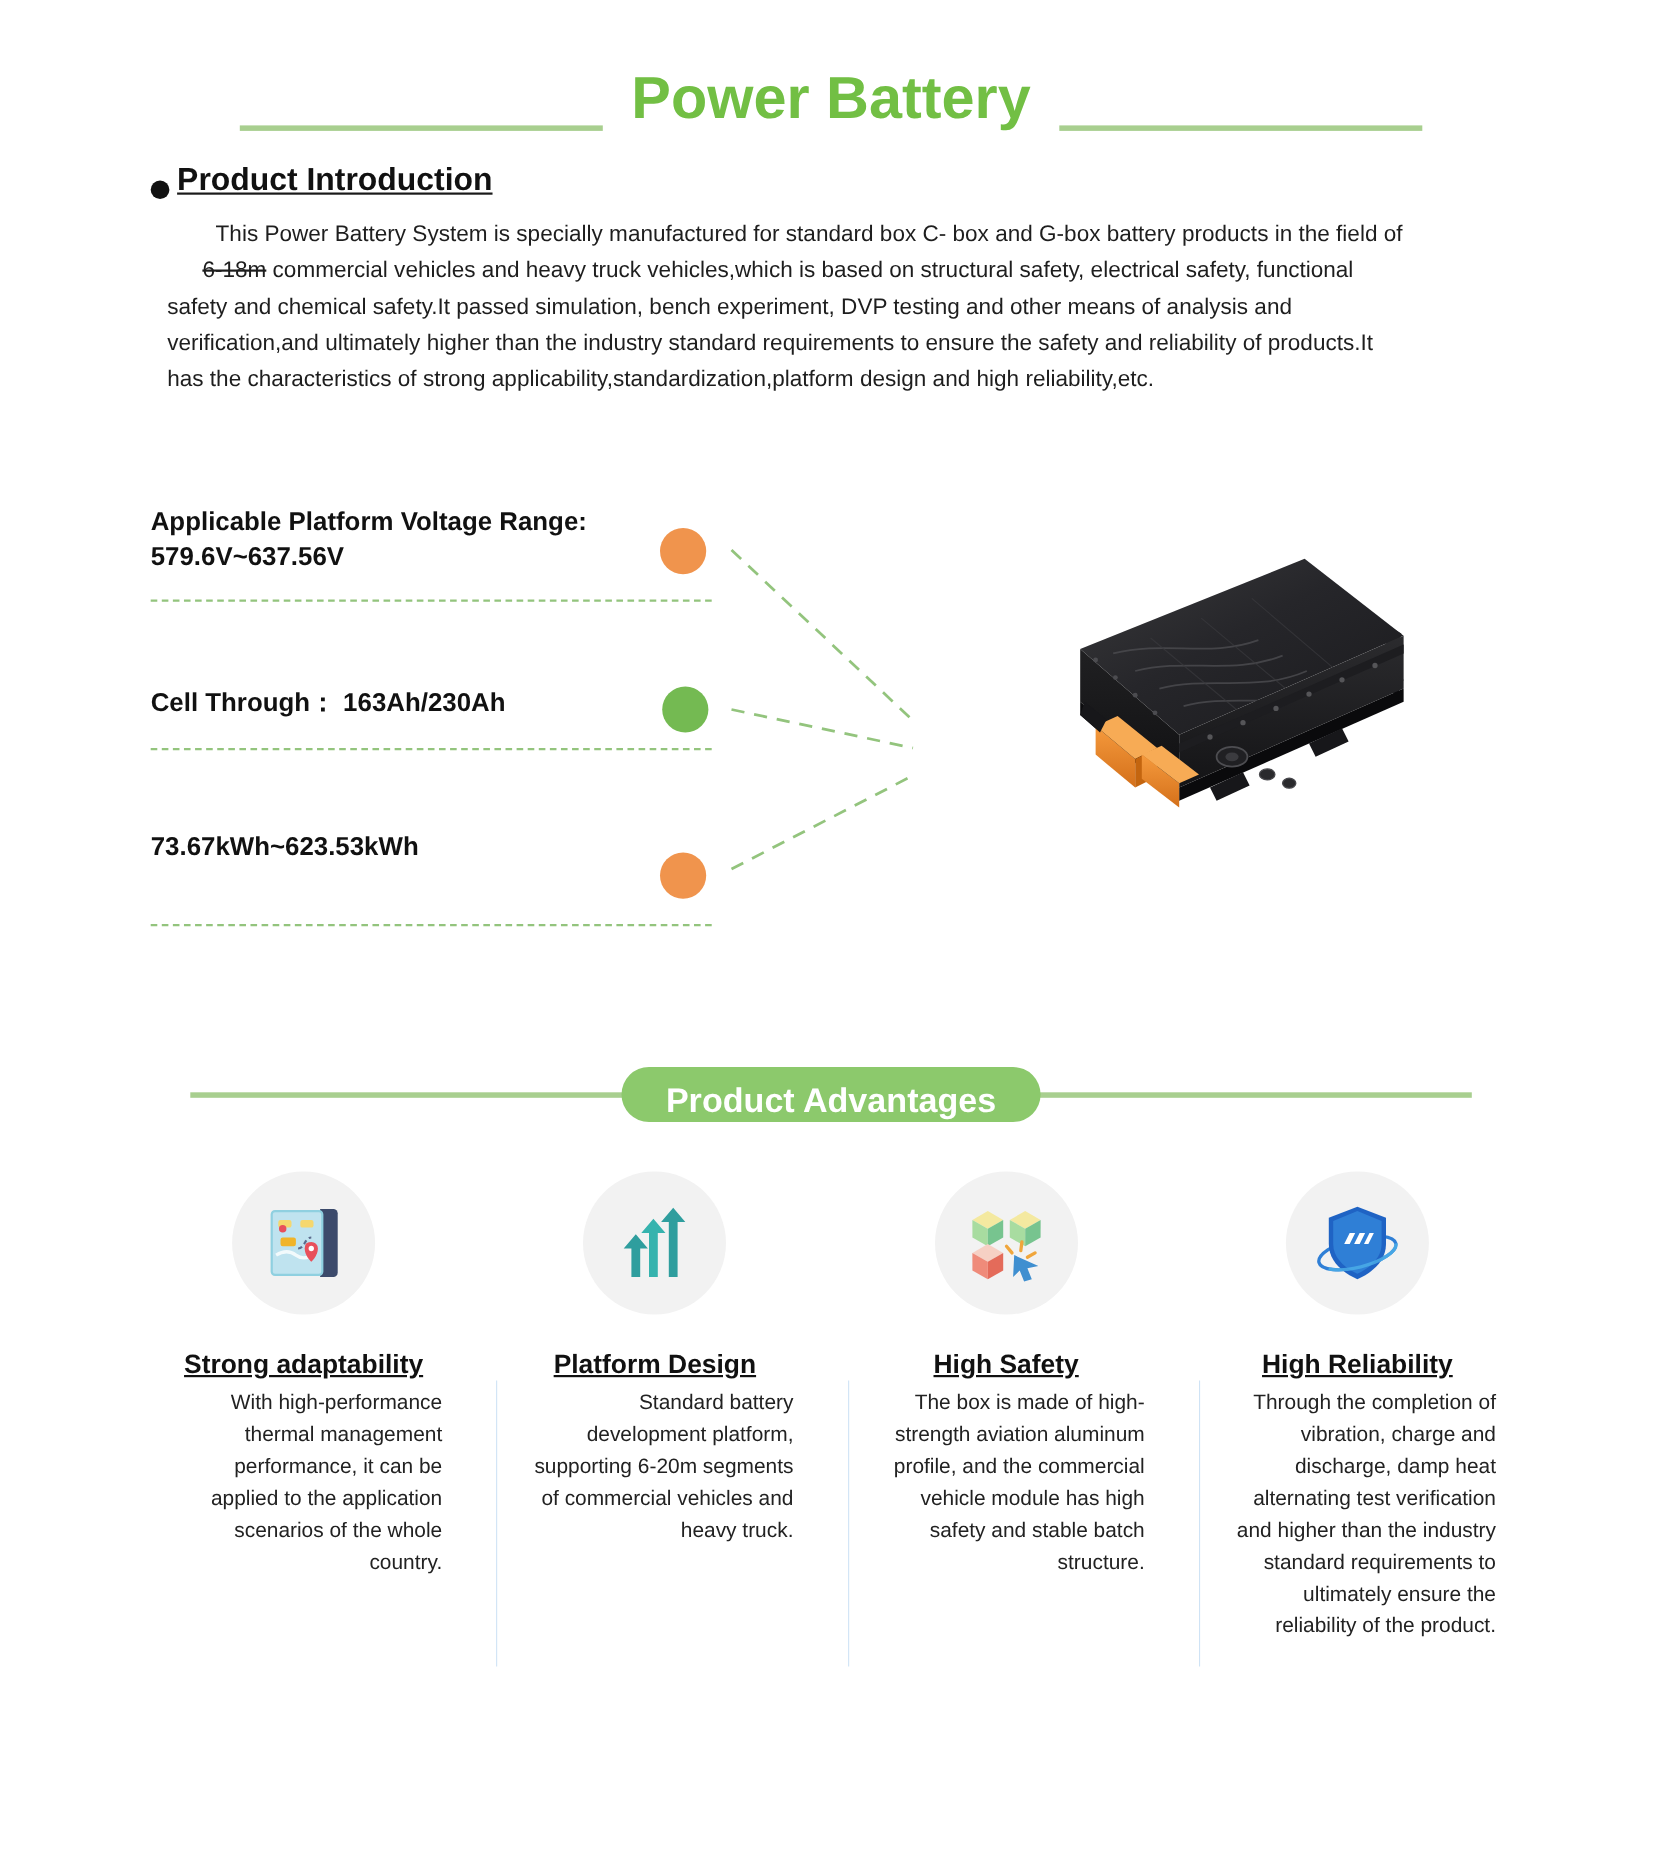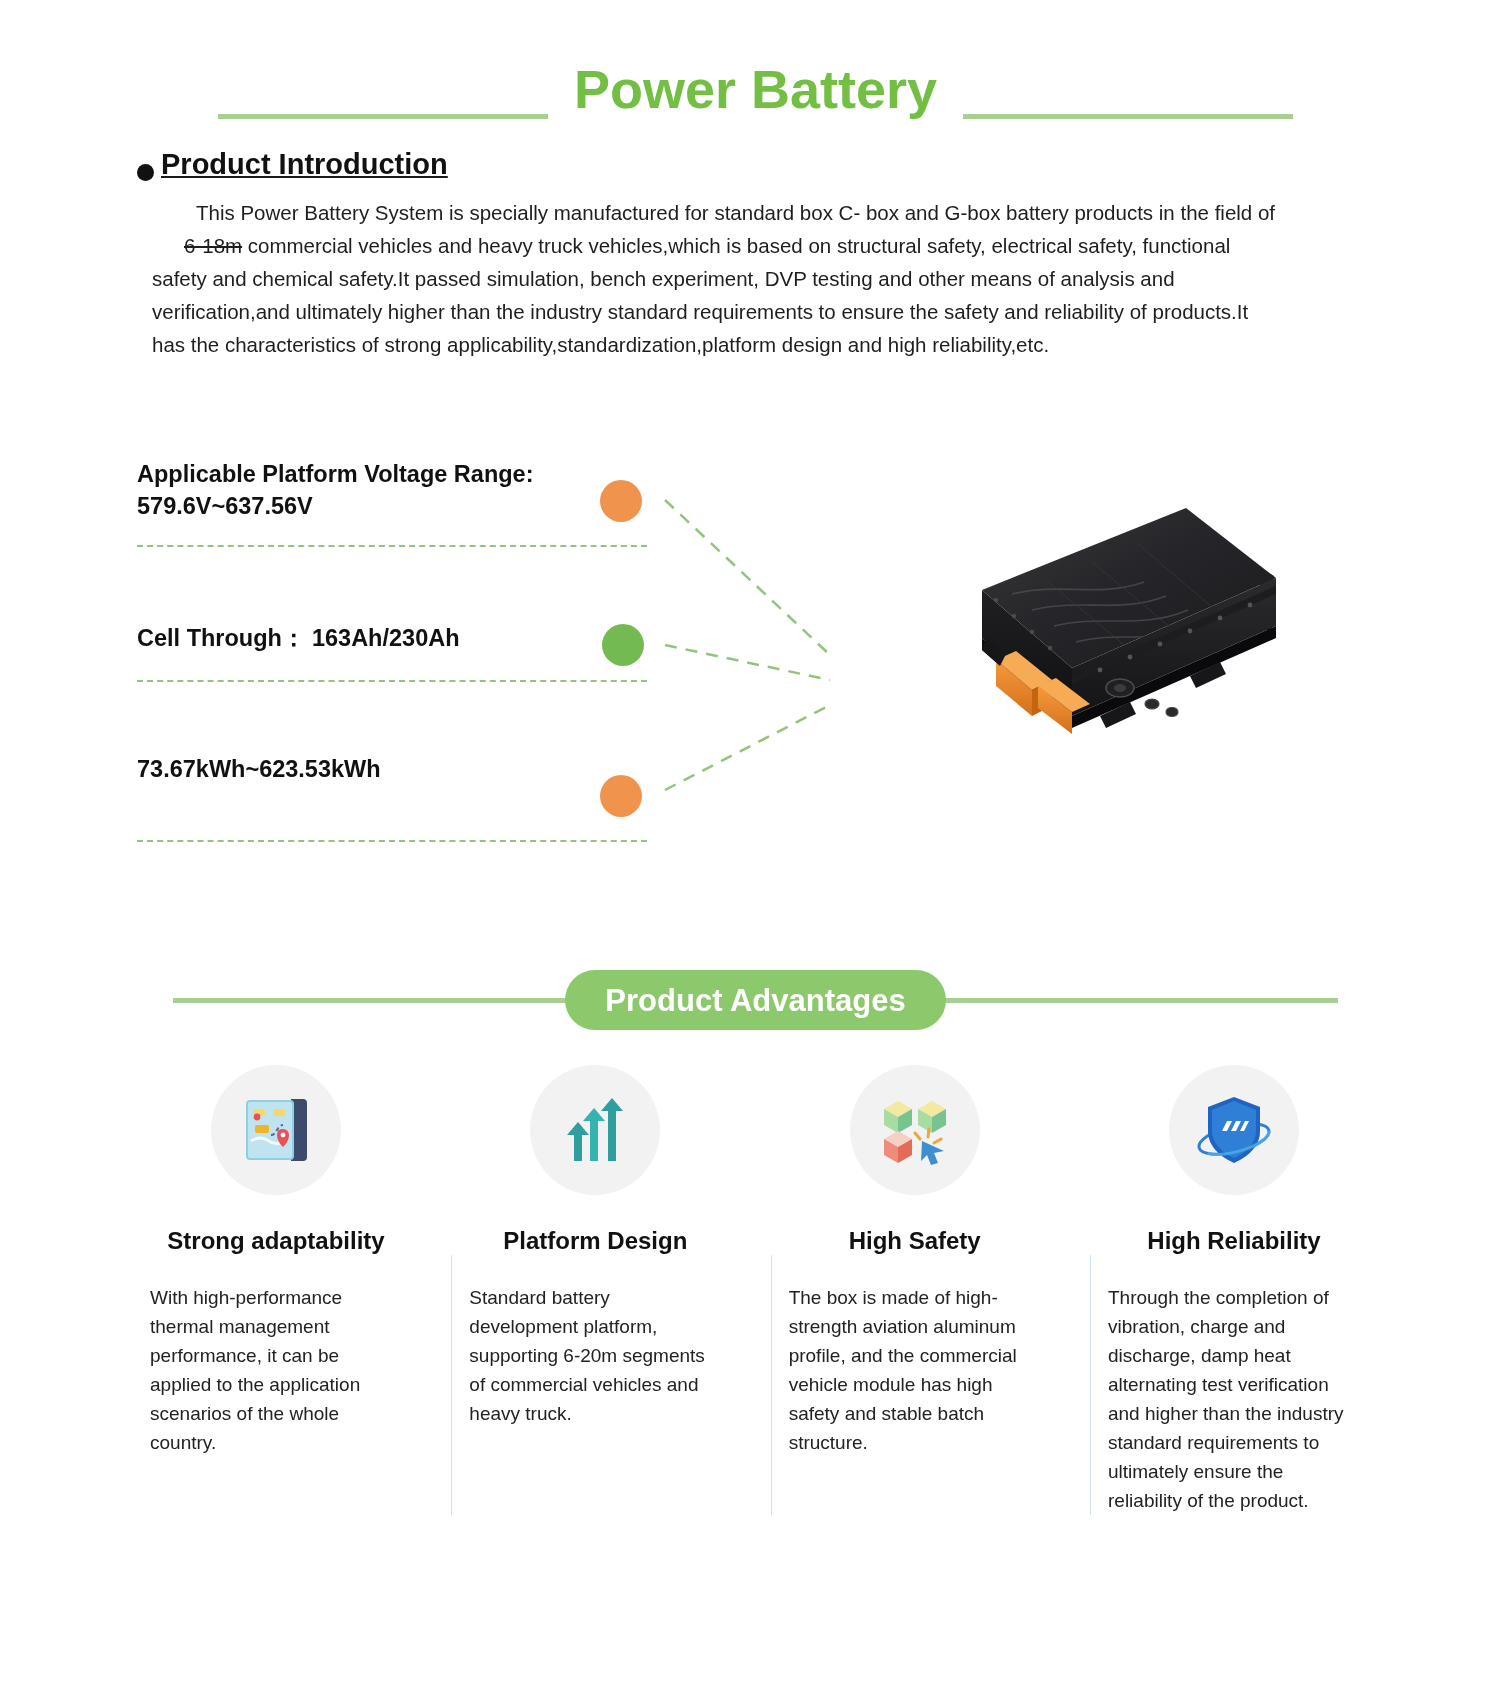--- a/index.html
+++ b/index.html
@@ -74,21 +74,21 @@
   
   .adv-head-row {
     position: absolute; left: 0; top: 970px; width: 1511px;
     display: flex; align-items: center; justify-content: center;
   }
   .adv-rule { height: 5px; background: #a8cf8f; flex: 0 0 auto; }
   .adv-rule.left { width: 410px; }
   .adv-rule.right { width: 410px; }
   .adv-pill {
     background: #8cc96c; color: #ffffff;
-    border-radius: 34px; padding: 14px 40px 12px;
+    border-radius: 34px; padding: 14px 40px 2px;
     font-size: 31px; font-weight: bold; white-space: nowrap;
     margin: 0 -18px; position: relative; z-index: 2;
     line-height: 1.1;
   }
 
   .adv-grid {
     position: absolute; left: 150px; top: 1065px; width: 1210px;
     display: flex; justify-content: space-between; align-items: flex-start;
   }
   .adv-col {
@@ -99,24 +99,24 @@
     content: ""; position: absolute; left: -18px; top: 190px;
     width: 1px; height: 260px; background: #cfe3f5;
   }
   .adv-icon-circle {
     width: 130px; height: 130px; border-radius: 50%;
     background: #f2f2f2; display: flex; align-items: center; justify-content: center;
     margin-bottom: 32px;
   }
   .adv-title {
     font-size: 24px; font-weight: bold; color: #111; text-align: right;
-    margin-bottom: 28px; white-space: nowrap;
+    margin-bottom: 6px; white-space: nowrap; text-decoration: underline;
   }
   .adv-text {
-    font-size: 19px; line-height: 29px; color: #222; text-align: left;
+    font-size: 19px; line-height: 29px; color: #222; text-align: right;
   }
 </style>
 </head>
 <body>
 
 <div class="page">
 
   <div class="title-row">
     <div class="title-rule left"></div>
     <div class="main-title">Power Battery</div>

